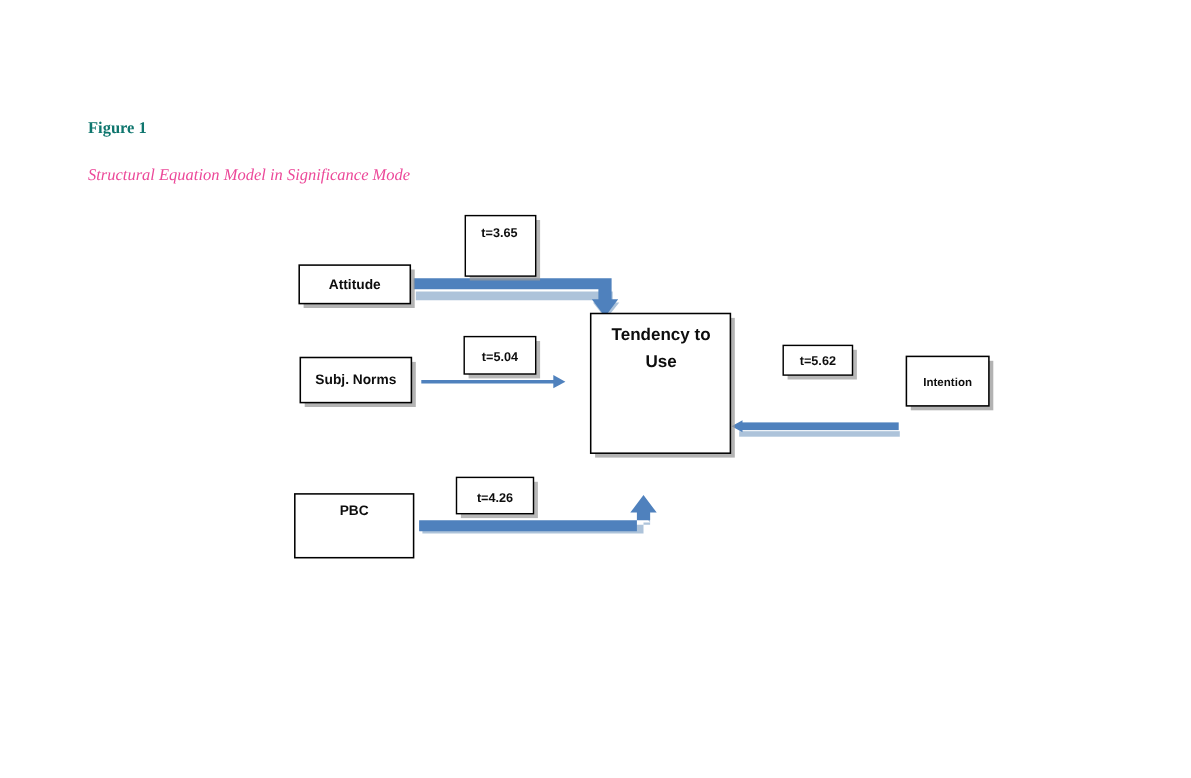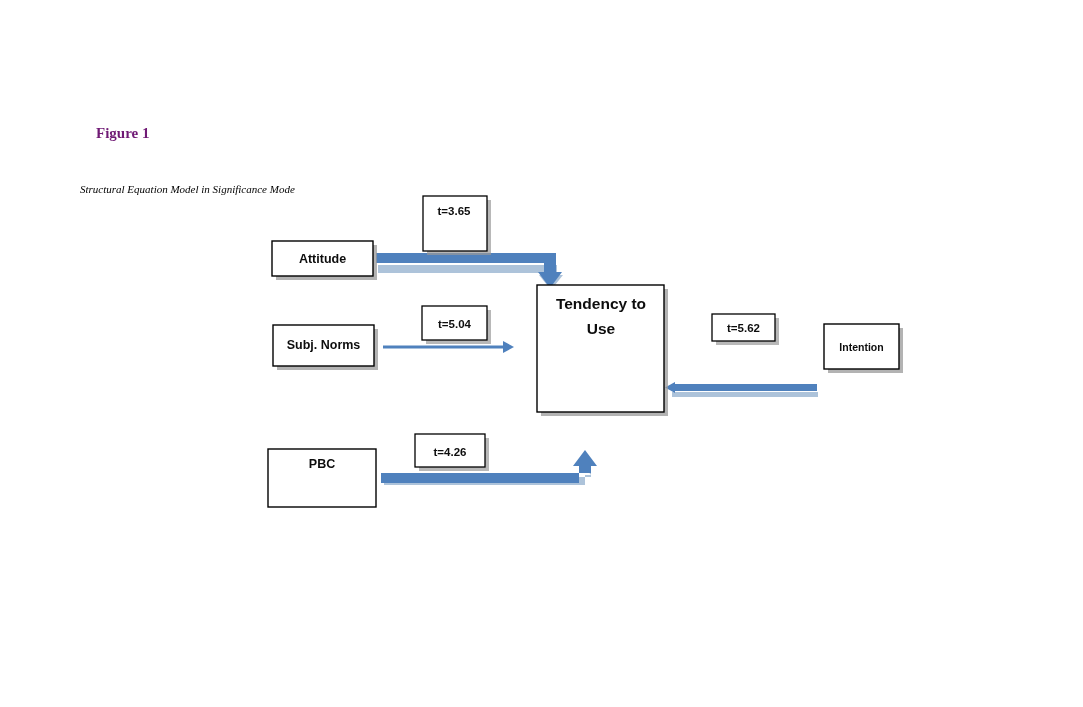--- a/index.html
+++ b/index.html
@@ -23,29 +23,29 @@
   .fig-caption-block {
     position: absolute;
     left: 80px;
     top: 108px;
     width: 600px;
   }
   .fig-number {
     font-family: "Liberation Serif", serif;
     font-weight: bold;
     font-size: 15px;
-    color: #701a75;
+    color: #0f766e;
     line-height: 1.2;
-    margin: 16px;
+    margin: 0;
   }
   .fig-subtitle {
     font-family: "Liberation Serif", serif;
     font-style: italic;
-    font-size: 11px;
-    color: #000000;
+    font-size: 15px;
+    color: #ec4899;
     line-height: 1.2;
     margin: 0;
     padding-top: 25px;
   }
 
   
   #diagram {
     position: absolute;
     left: 0;
     top: 0;

